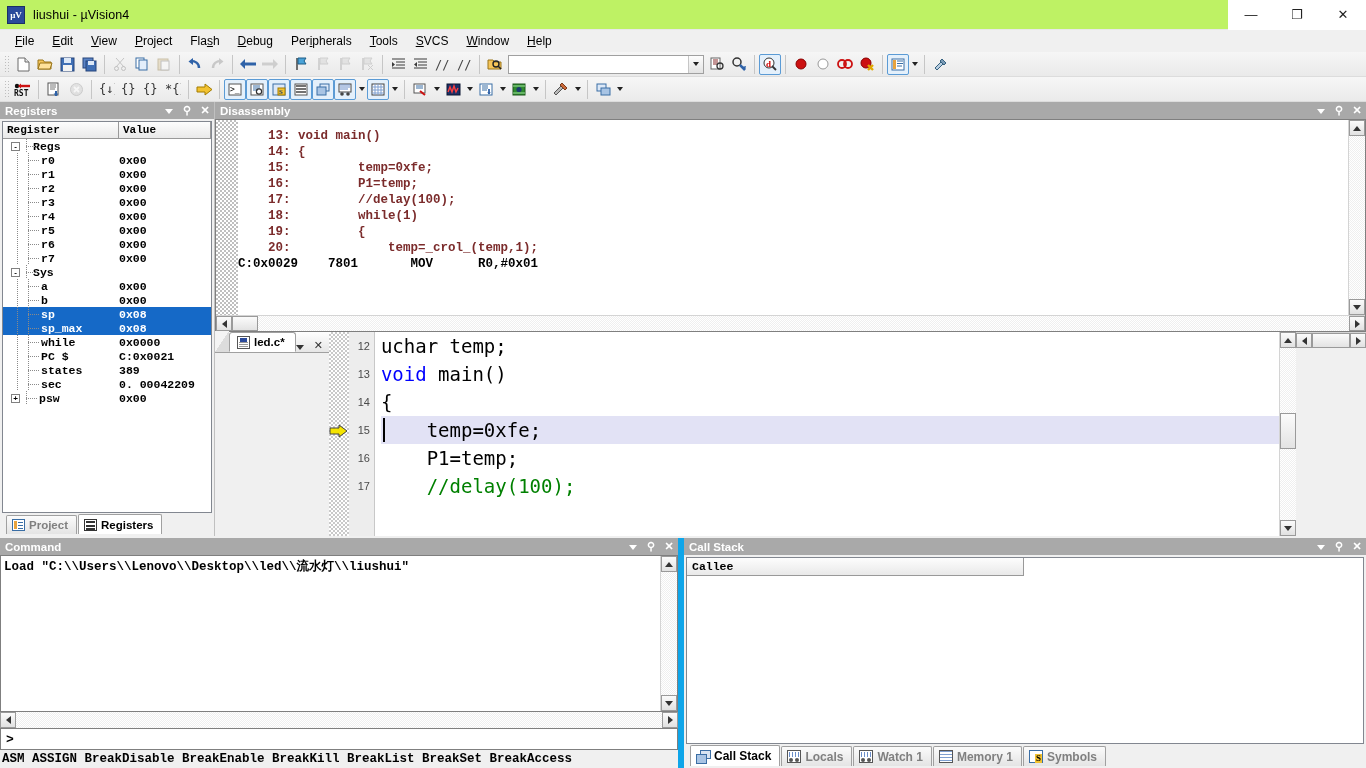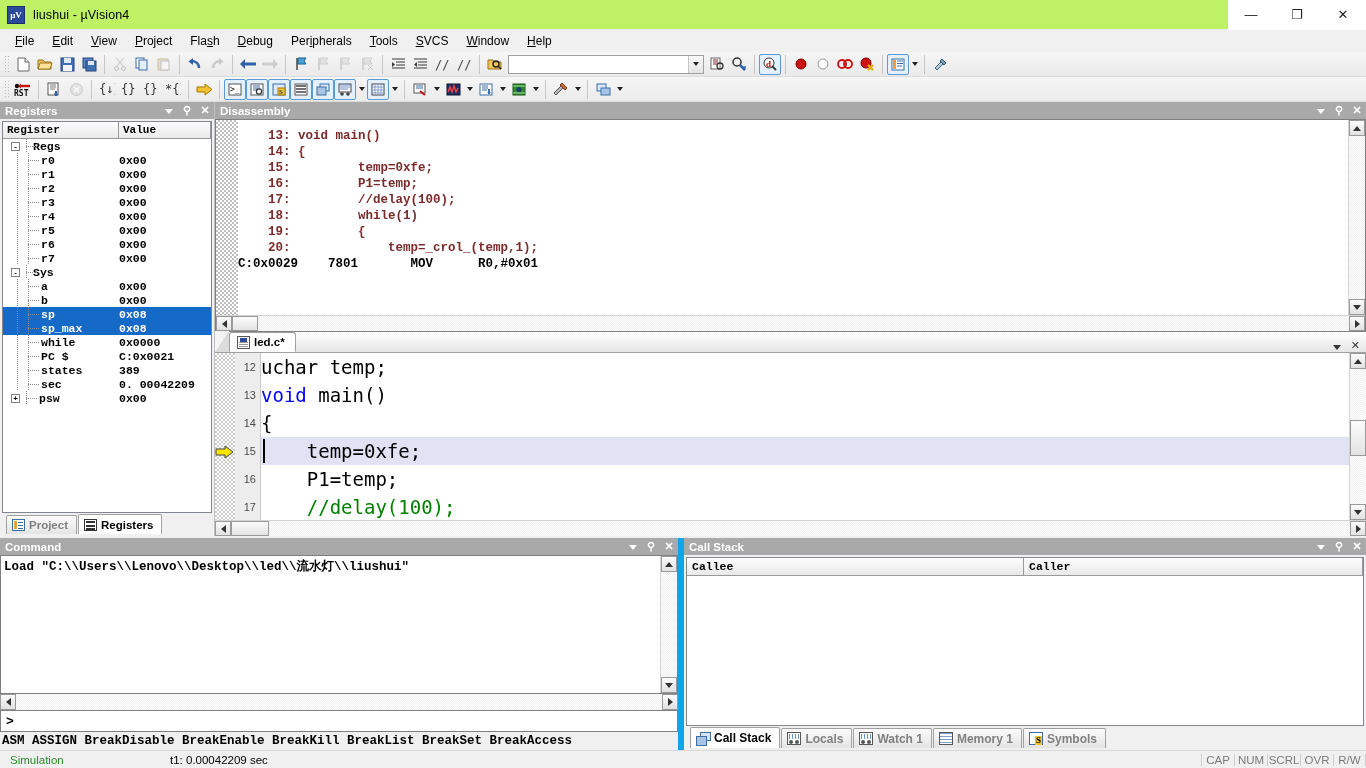--- a/index.html
+++ b/index.html
@@ -160,21 +160,21 @@
     border-right: 5px solid #333; }
   .sb-arrow-rt:after { content: ''; border-top: 4px solid transparent; border-bottom: 4px solid transparent;
     border-left: 5px solid #333; }
   .dis-hscroll { height: 16px; flex: none; display: flex; background: #f0f0f0; border-top: 1px solid #d4d4d4; }
   .hsb-btn { width: 16px; background: linear-gradient(#fbfbfb,#e1e1e1); border: 1px solid #9a9a9a;
     display: flex; align-items: center; justify-content: center; flex: none; }
   .hsb-thumb { width: 26px; background: linear-gradient(#fbfbfb,#e3e3e3); border: 1px solid #9a9a9a; flex: none; }
   .hsb-track { flex: 1; background: repeating-conic-gradient(#efefef 0% 25%, #ffffff 0% 50%) 0 0/2px 2px; }
 
   
-  .ed-panel { flex: 1; min-height: 0; display: flex; flex-direction: column; }
+  .ed-panel { flex: 1; min-height: 0; display: flex; flex-direction: row; }
   .ed-tabbar { height: 21px; flex: none; display: flex; align-items: flex-end;
     background: linear-gradient(#ffffff,#e6e6e6); border-bottom: 1px solid #a0a0a0; position: relative; }
   .ed-tabbar .lead { width: 14px; height: 21px; flex: none;
     background: linear-gradient(to bottom right,#f4f4f4 50%, #dcdcdc 50%); }
   .ed-tab { height: 20px; display: flex; align-items: center; gap: 4px; padding: 0 10px 0 7px;
     background: #fff; border: 1px solid #a0a0a0; border-bottom: 1px solid #fff;
     font-size: 11.5px; font-weight: bold; color: #000; border-radius: 3px 3px 0 0; }
   .ic-cfile { width: 13px; height: 13px; background: #fff; border: 1px solid #555; position: relative; }
   .ic-cfile:before { content: ''; position: absolute; left: 2px; top: 1px; width: 7px; height: 5px; background: #2b4a9b; }
   .ic-cfile:after { content: ''; position: absolute; left: 1px; bottom: 1px; right: 1px; height: 5px;
@@ -184,21 +184,21 @@
     border-right: 4px solid transparent; border-top: 5px solid #333; }
   .ed-body { flex: 1; display: flex; min-height: 0; background: #fff; }
   .ed-bkpt-col { width: 20px; flex: none;
     background: repeating-conic-gradient(#c9c9c9 0% 25%, #ffffff 0% 50%) 0 0/4px 4px; position: relative; }
   .ed-num-col { width: 26px; flex: none; background: #ededed; border-right: 1px solid #c8c8c8;
     font-family: "Liberation Sans", sans-serif; font-size: 11px; color: #4a4a4a; text-align: right;
     padding-right: 4px; }
   .ed-code { flex: 1; overflow: hidden; font-family: "DejaVu Sans Mono", monospace; font-size: 19px;
     line-height: 28px; white-space: pre; position: relative; }
   .ed-num-col .n { height: 28px; line-height: 28px; }
-  .ed-code .cl { height: 28px; }
+  .ed-code .cl { height: 28px; margin-left: 6px; }
   .ed-code .cl.cur { background: #e2e2f5; }
   .kw { color: #0000ff; }
   .num { color: #000000; }
   .cmt { color: #008000; }
   .ed-vscroll { width: 17px; flex: none; background: #f0f0f0; display: flex; flex-direction: column;
     border-left: 1px solid #d4d4d4; }
   .ed-hscroll { height: 16px; flex: none; display: flex; background: #f0f0f0; border-top: 1px solid #d4d4d4; }
 
   
   .lower { flex: 1; display: flex; min-height: 0; border-top: 2px solid #f0f0f0; }
@@ -941,21 +941,20 @@
           <span class="tools">
             <span class="ptool caret"></span>
             <span class="ptool">⚲</span>
             <span class="ptool">✕</span>
           </span>
         </div>
         <div class="cs-body">
           <div class="cs-grid">
             <div class="cs-head">
               <div class="hc c1">Callee</div>
-              <div class="hc c2">Caller</div>
             </div>
             <div style="flex:1;background:#fff;"></div>
           </div>
           <div class="cs-tabs">
             <div class="cstab active">
               <span class="ic-cs"></span>
               <span>Call Stack</span>
             </div>
             <div class="cstab">
               <span class="ic-watch"></span>
@@ -973,24 +972,14 @@
               <span class="ic-sym"></span>
               <span>Symbols</span>
             </div>
           </div>
         </div>
       </div>
 
     </div>
   </div>
 
-  <div class="statusbar">
-    <div class="sim">Simulation</div>
-    <div class="t1">t1: 0.00042209 sec</div>
-    <div class="spacer"></div>
-    <div class="cell">CAP</div>
-    <div class="cell">NUM</div>
-    <div class="cell">SCRL</div>
-    <div class="cell">OVR</div>
-    <div class="cell last">R/W</div>
-  </div>
 
 </div>
 
 </body></html>

